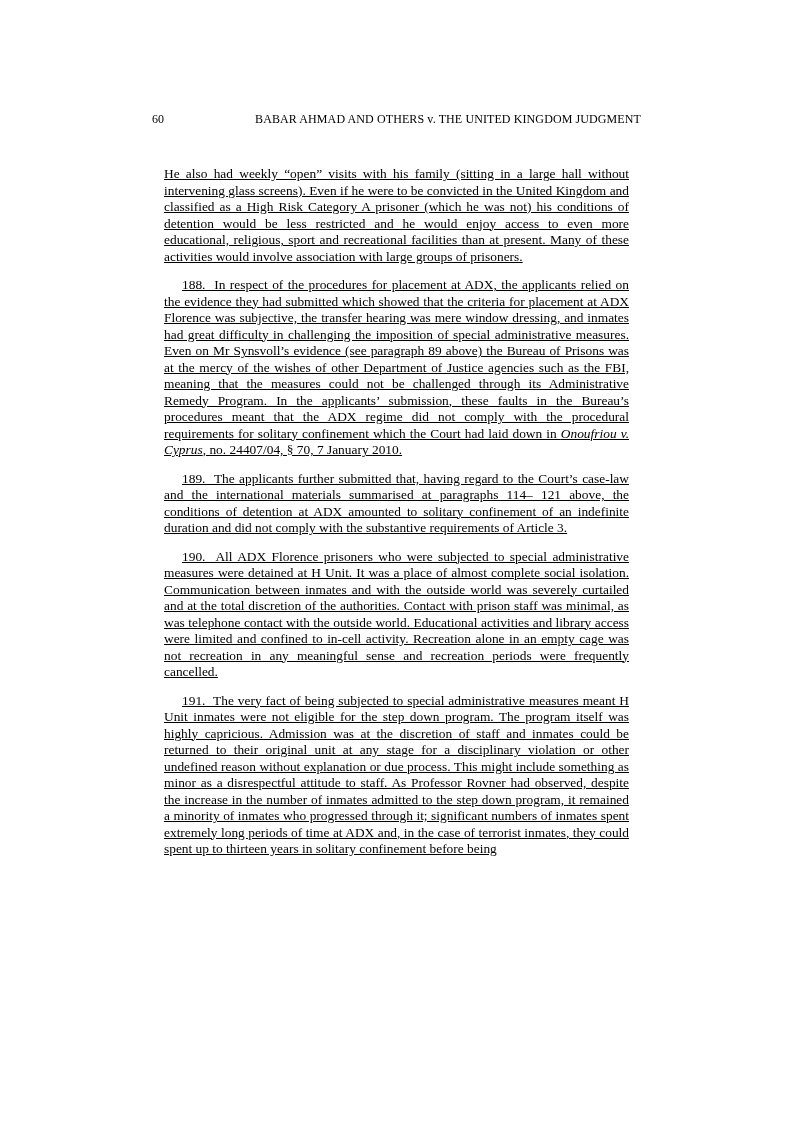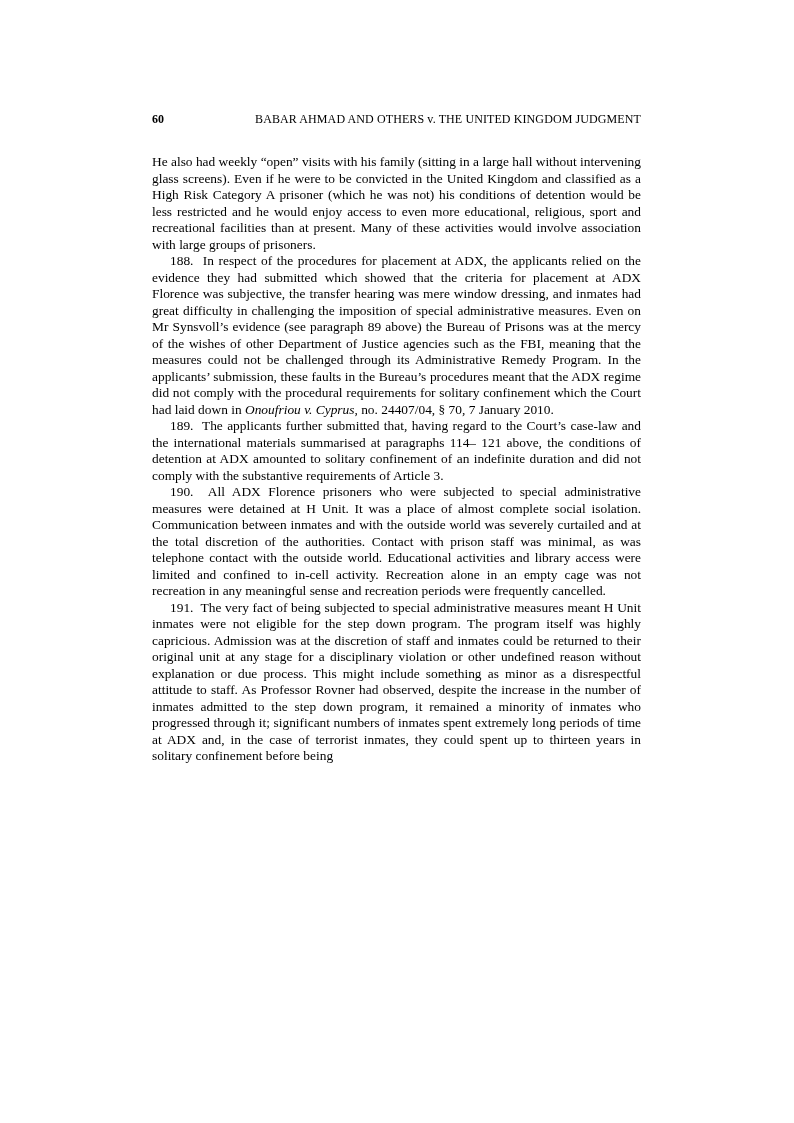--- a/index.html
+++ b/index.html
@@ -22,41 +22,41 @@
     left: 152px;
     width: 489px;
     height: 16px;
     font-size: 12px;
     line-height: 16px;
   }
   .page-num {
     position: absolute;
     left: 0;
     top: 0;
-    font-weight: bold;
   }
   .header-title {
     display: block;
     text-align: right;
     letter-spacing: 0.1px;
     white-space: nowrap;
   }
   .doc-body {
     position: absolute;
     top: 154px;
     left: 152px;
     width: 489px;
     font-size: 13.4px;
     line-height: 16.5px;
     text-align: justify;
   }
   .doc-body p {
-    margin: 0;
+    margin: 12px;
     padding: 0;
     text-indent: 18px;
+    text-decoration: underline;
   }
   .doc-body p.no-indent {
     text-indent: 0;
   }
   .doc-body em {
     font-style: italic;
   }
 </style>
 </head>
 <body>

